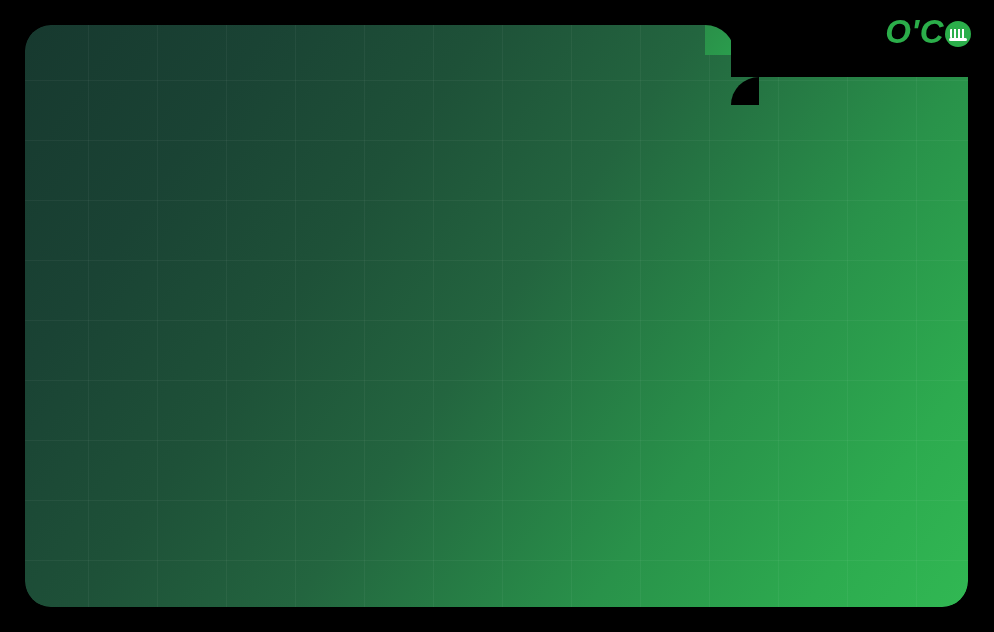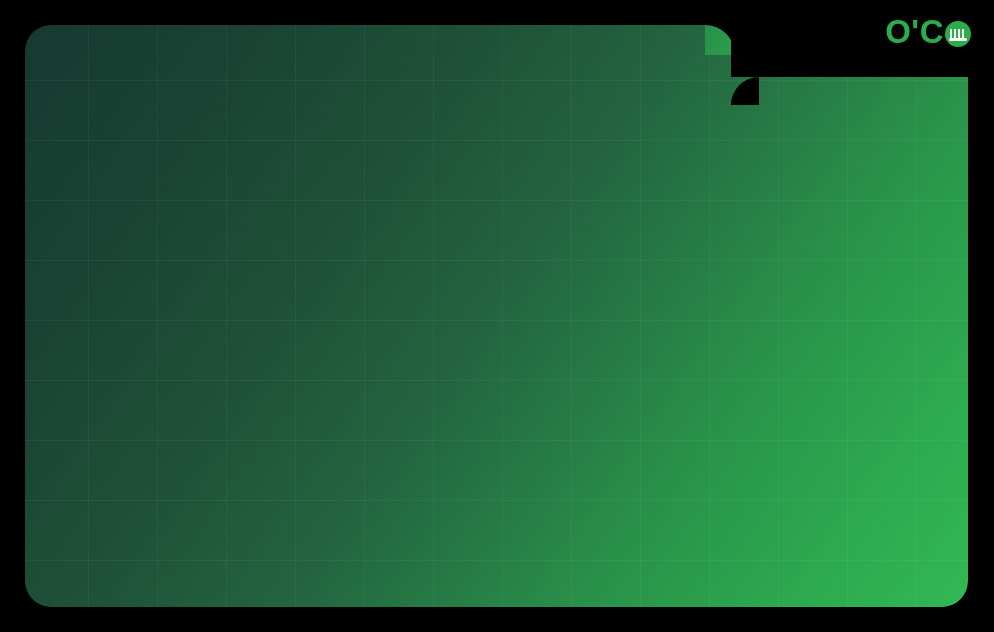--- a/index.html
+++ b/index.html
@@ -28,21 +28,21 @@
     display: flex;
     align-items: center;
     gap: 0px;
     z-index: 30;
     color: #2bae4a;
     font-weight: 800;
     font-size: 33px;
     letter-spacing: 0.5px;
     font-family: "Liberation Sans", sans-serif;
   }
-  .logo-part { line-height: 1; }
+  .logo-part { line-height: 1; font-style: italic; }
   .logo-mark {
     display: inline-block;
     width: 26px;
     height: 26px;
     border-radius: 50%;
     background: #2bae4a;
     position: relative;
     margin: 0 1px 0 1px;
     top: 3px;
   }

